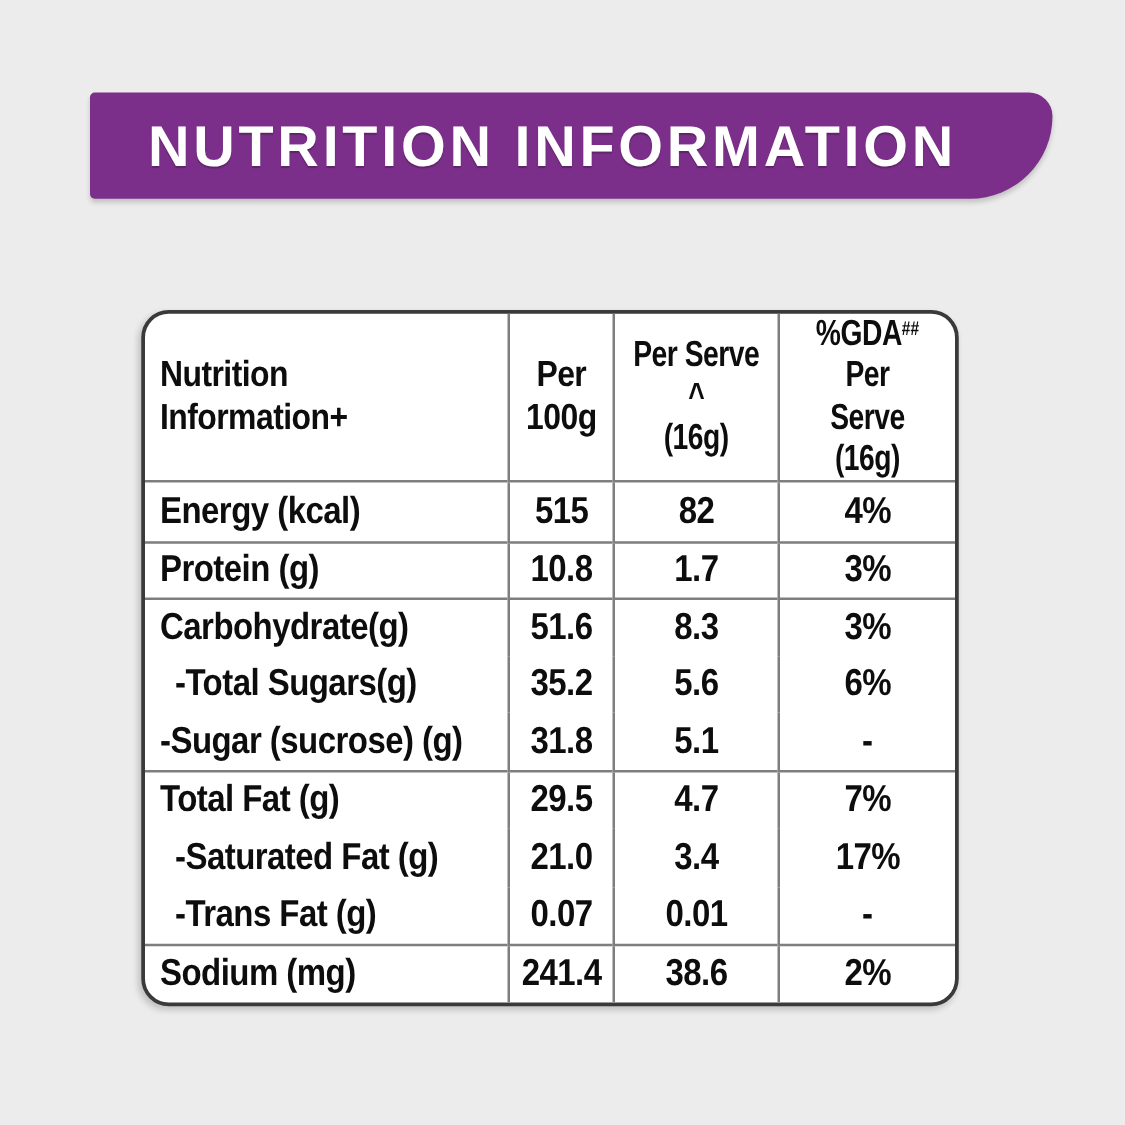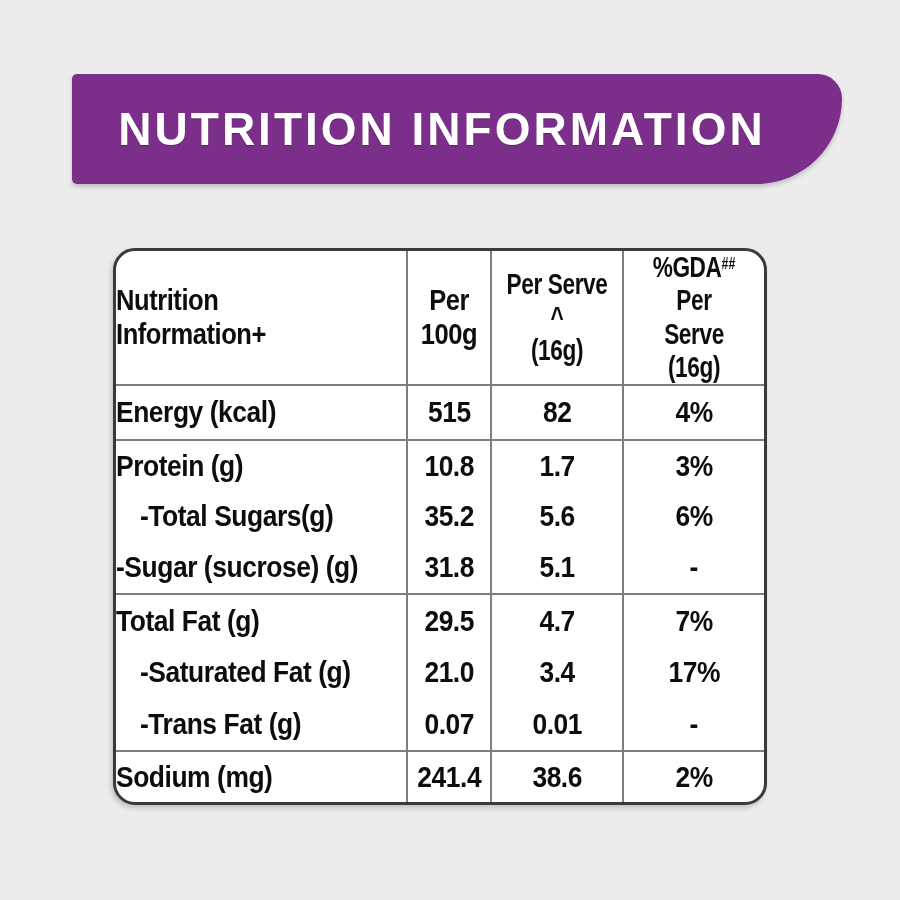--- a/index.html
+++ b/index.html
@@ -12,21 +12,21 @@
     position: relative;
     overflow: hidden;
   }
 
   
   .banner {
     position: absolute;
     left: 72px;
     top: 74px;
     width: 770px;
-    height: 110px;
+    height: 85px;
     background: #7C2F8A;
     border-radius: 6px 30px 105px 6px;
     display: flex;
     align-items: center;
     justify-content: center;
     padding-right: 30px;
     box-sizing: border-box;
     box-shadow: 0 3px 4px rgba(0,0,0,0.18);
   }
   .banner-title {
@@ -66,21 +66,21 @@
   th, td {
     font-weight: bold;
     color: #0D0D0D;
     font-size: 30px;
     padding: 0;
     vertical-align: middle;
     overflow: visible;
   }
   th { font-size: 29px; }
 
-  .cell-left   { text-align: left; padding-left: 0; }
+  .cell-left   { text-align: left; padding-left: 12px; }
   .cell-center { text-align: center; }
   .ind1 { padding-left: 24px; }
   .ind2 { }
 
   
   .vline { border-left: 2px solid #7E7E7E; }
   
   tr.sep th, tr.sep td { border-top: 2px solid #7E7E7E; }
 
   thead tr { height: 90px; }
@@ -152,20 +152,26 @@
         <td class="cell-center vline"><span class="txt">515</span></td>
         <td class="cell-center vline"><span class="txt">82</span></td>
         <td class="cell-center vline"><span class="txt">4%</span></td>
       </tr>
       <tr class="sep r-protein">
         <td class="cell-left"><span class="txt">Protein (g)</span></td>
         <td class="cell-center vline"><span class="txt">10.8</span></td>
         <td class="cell-center vline"><span class="txt">1.7</span></td>
         <td class="cell-center vline"><span class="txt">3%</span></td>
       </tr>
+      <tr class="sep r-carb">
+        <td class="cell-left"><span class="txt">Carbohydrate(g)</span></td>
+        <td class="cell-center vline"><span class="txt">51.6</span></td>
+        <td class="cell-center vline"><span class="txt">8.3</span></td>
+        <td class="cell-center vline"><span class="txt">3%</span></td>
+      </tr>
       <tr class="r-tsugar">
         <td class="cell-left ind1"><span class="txt">-Total Sugars(g)</span></td>
         <td class="cell-center vline"><span class="txt">35.2</span></td>
         <td class="cell-center vline"><span class="txt">5.6</span></td>
         <td class="cell-center vline"><span class="txt">6%</span></td>
       </tr>
       <tr class="r-sucrose">
         <td class="cell-left ind2"><span class="txt">-Sugar (sucrose) (g)</span></td>
         <td class="cell-center vline"><span class="txt">31.8</span></td>
         <td class="cell-center vline"><span class="txt">5.1</span></td>

